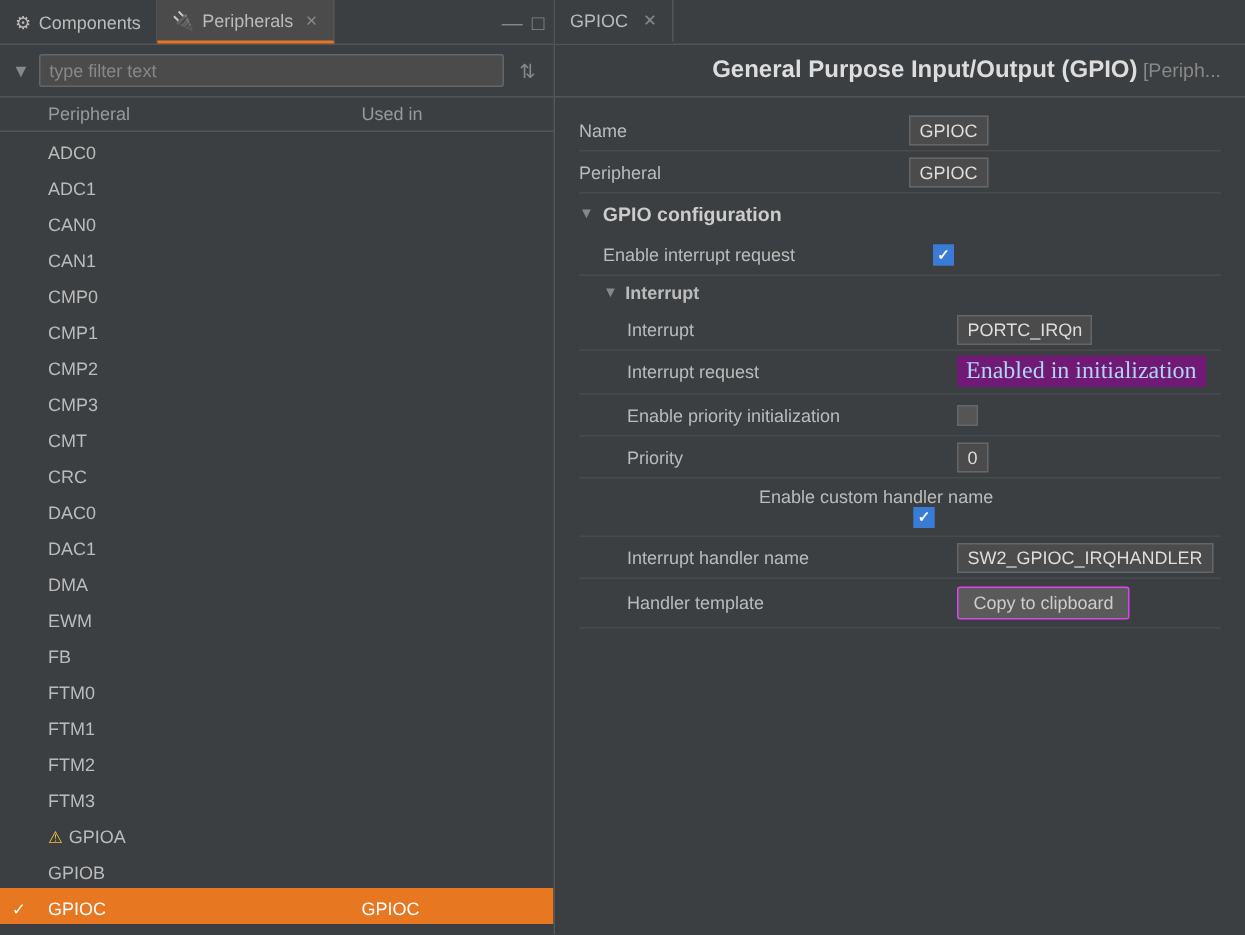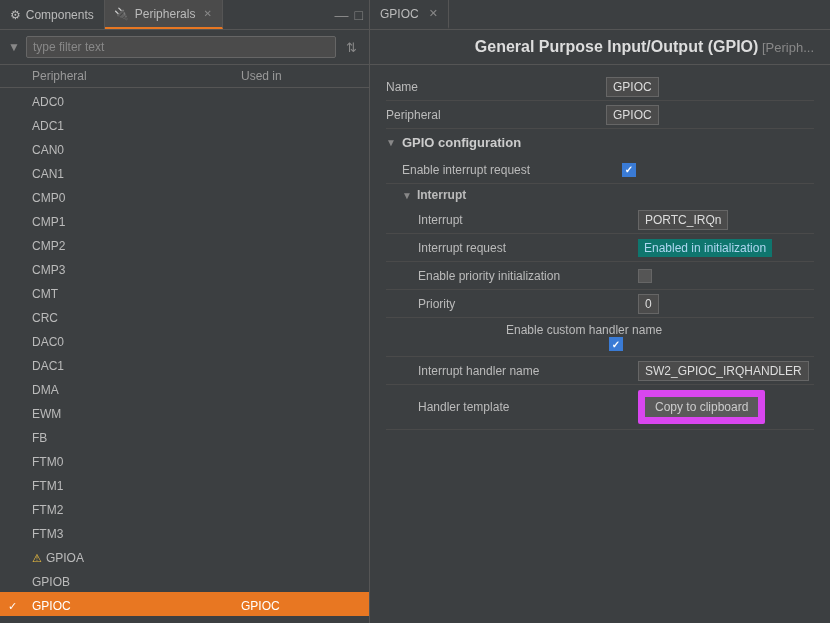--- a/index.html
+++ b/index.html
@@ -226,25 +226,26 @@
     }
     .prop-value-text {
       background: #4b4b4b;
       border: 1px solid #666;
       color: #dddddd;
       padding: 2px 6px;
       font-size: 12px;
       min-width: 150px;
     }
     .prop-value-highlight {
-      background: #0f766e;
+      background: #701a75;
       color: #aed6f1;
       padding: 2px 6px;
-      font-size: 12px;
+      font-size: 16px;
       min-width: 180px;
+      font-family: Liberation Serif, serif;
     }
 
     
     .section-header {
       display: flex;
       align-items: center;
       padding: 6px 0;
       font-size: 13px;
       font-weight: bold;
       color: #cccccc;
@@ -287,21 +288,21 @@
       font-size: 10px;
       font-weight: bold;
     }
     .prop-checkbox.disabled {
       background: #555;
       border-color: #666;
     }
 
     .copy-btn {
       background: #5a5a5a;
-      border: 7px solid #d946ef;
+      border: 1px solid #d946ef;
       color: #cccccc;
       padding: 3px 10px;
       font-size: 12px;
       cursor: pointer;
       border-radius: 2px;
     }
 
     .indented { padding-left: 16px; }
     .win-btn {
       font-size: 14px;

